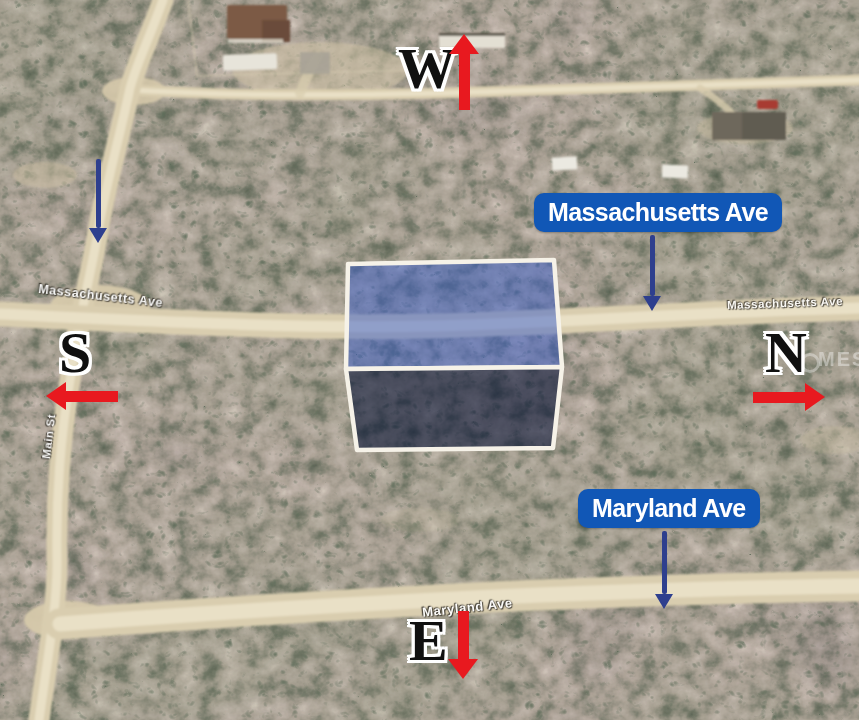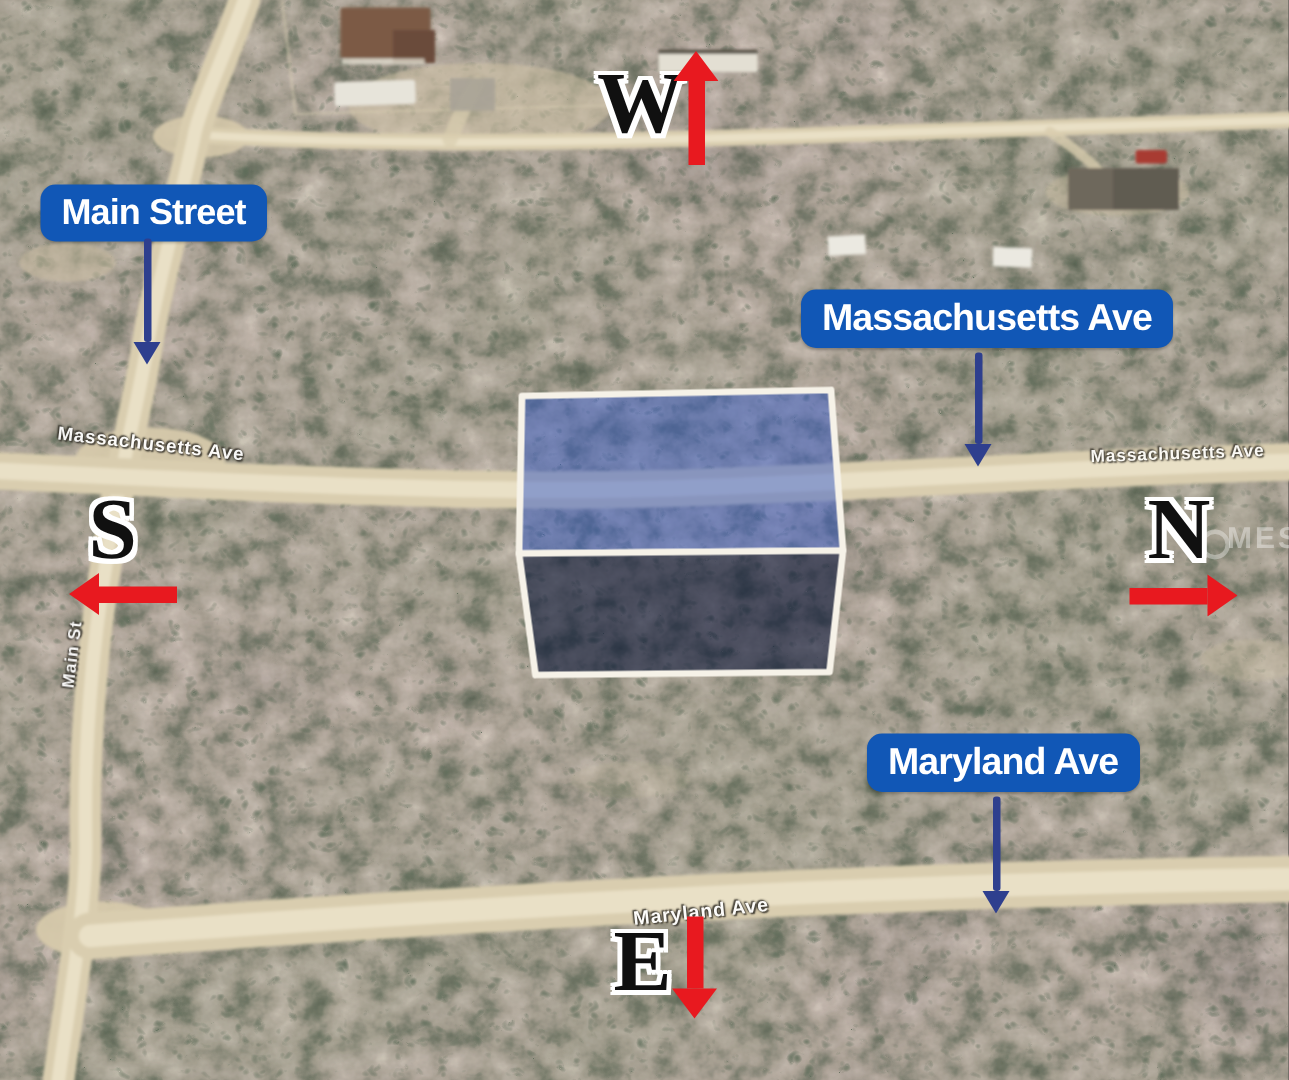--- a/index.html
+++ b/index.html
@@ -171,21 +171,20 @@
   </svg>
 
   <span class="roadname" style="left:38px;top:289px;transform:rotate(6.5deg);">Massachusetts Ave</span>
   <span class="roadname" style="left:727px;top:297px;transform:rotate(-2deg);font-size:11.5px;opacity:.85;">Massachusetts Ave</span>
   <span class="roadname" style="left:422px;top:600px;transform:rotate(-6deg);font-size:13px;">Maryland Ave</span>
   <span class="roadname" style="left:40px;top:458px;transform:rotate(-83deg);transform-origin:0 0;font-size:11.5px;">Main St</span>
 
   <span class="watermark-ring" style="left:800px;top:353px;"></span>
   <span class="watermark" style="left:818px;top:348px;">MES</span>
 
-  <div class="pill" style="left:27px;top:123px;font-size:24px;">Main Street</div>
   <div class="pill" style="left:534px;top:193px;">Massachusetts Ave</div>
   <div class="pill" style="left:578px;top:489px;">Maryland Ave</div>
 
   <div class="nav-arrow" style="left:88px;top:159px;height:84px;">
     <div class="shaft"></div>
     <div class="head"></div>
   </div>
   <div class="nav-arrow" style="left:642px;top:235px;height:76px;">
     <div class="shaft"></div>
     <div class="head"></div>

